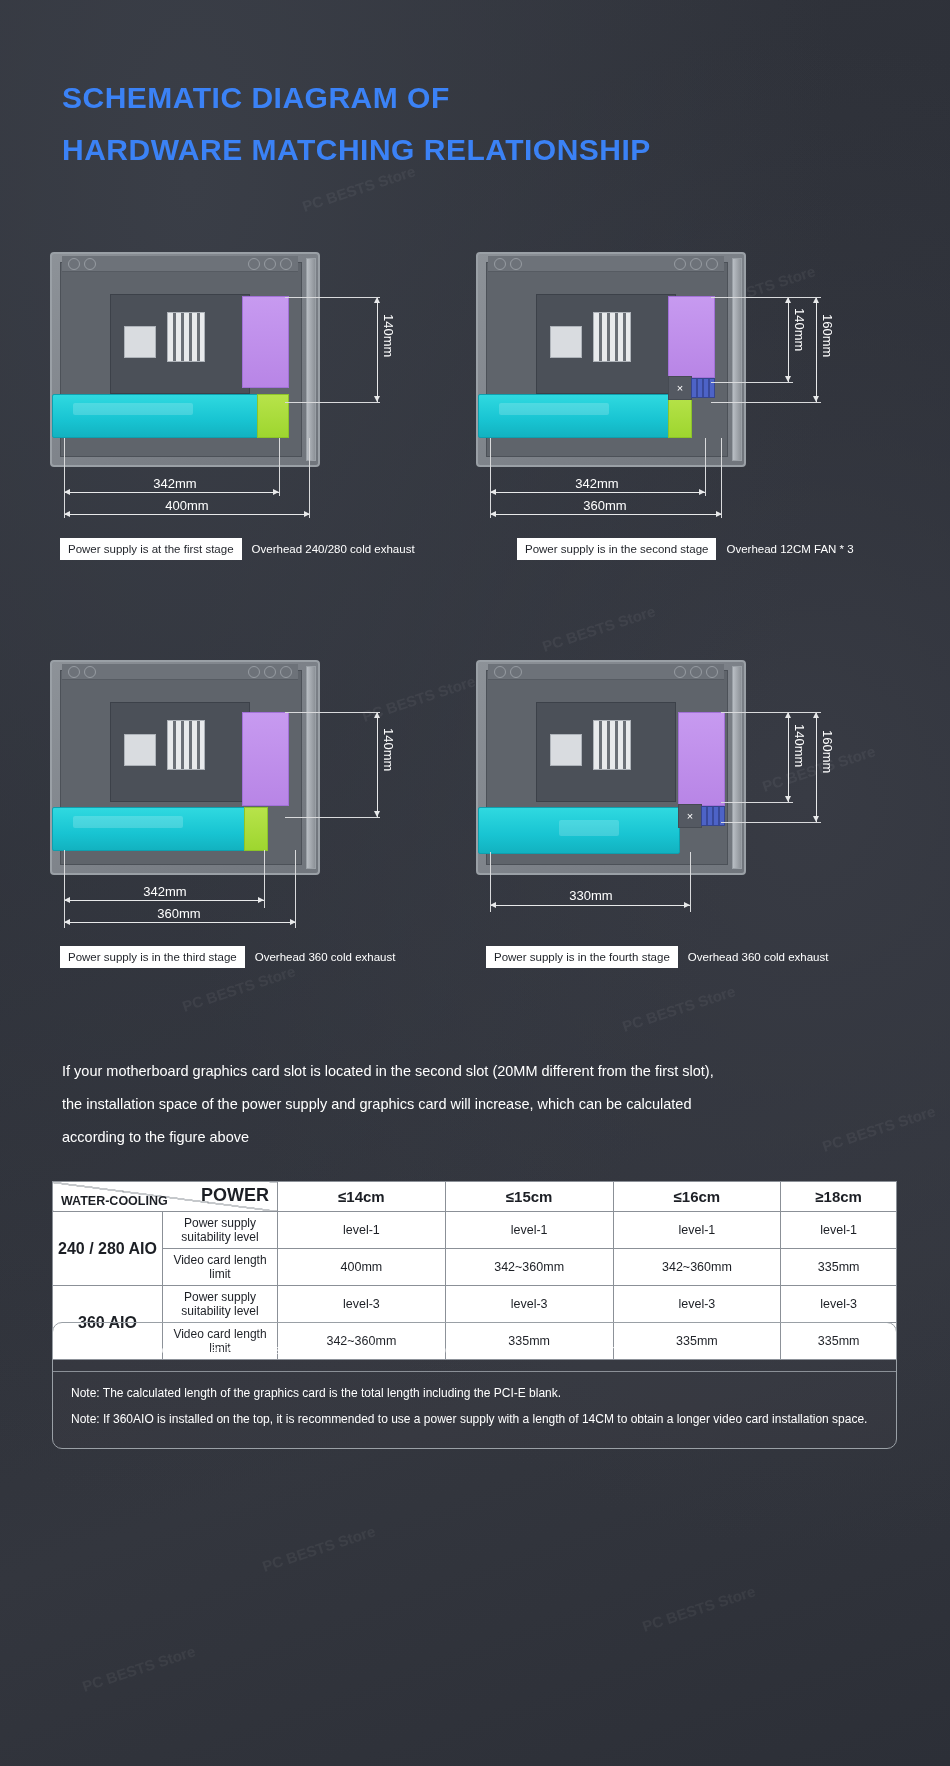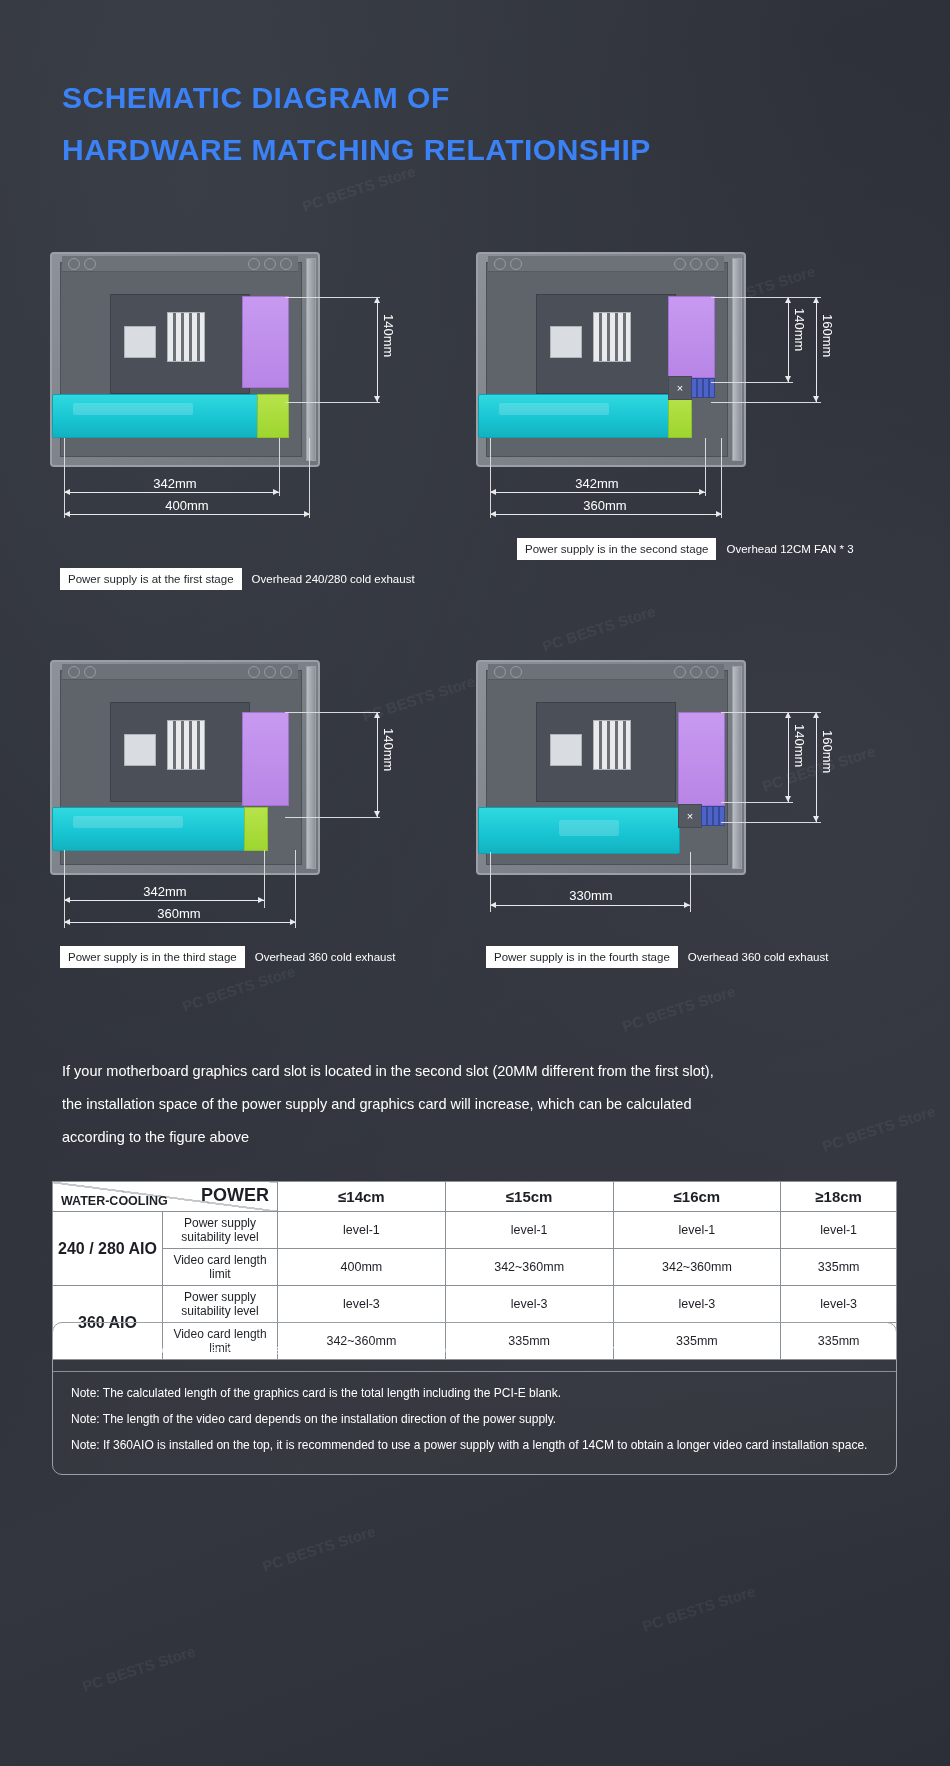--- a/index.html
+++ b/index.html
@@ -338,21 +338,21 @@
   <div class="dim-label-v" style="left:331px; top:62px;">140mm</div>
 
   <div class="dim-h" style="left:14px; top:240px; width:215px;"></div>
   <div class="dim-label-h" style="left:70px; top:224px; width:110px;">342mm</div>
   <div class="dim-h" style="left:14px; top:262px; width:246px;"></div>
   <div class="dim-label-h" style="left:82px; top:246px; width:110px;">400mm</div>
   <div class="tick" style="left:14px; top:186px; width:1px; height:80px;"></div>
   <div class="tick" style="left:229px; top:186px; width:1px; height:58px;"></div>
   <div class="tick" style="left:259px; top:186px; width:1px; height:80px;"></div>
 
-  <div class="caption-row" style="left:10px; top:286px;margin-top:30px;">
+  <div class="caption-row" style="left:10px; top:286px;">
     <div class="caption-chip">Power supply is at the first stage</div>
     <div class="caption-note">Overhead 240/280 cold exhaust</div>
   </div>
 </div>
 
 <div class="panel" style="left:476px; top:252px; width:380px; height:320px;">
   <div class="case" style="left:0; top:0; width:270px; height:215px;">
     <div class="case-inner"></div>
     <div class="top-fans">
       <div class="fan-dot"></div>
@@ -527,15 +527,14 @@
       <td>335mm</td>
     </tr>
   </tbody>
     </table>
 </div>
 
 <div class="notes-box">
   <div>When the length of the video card is less than 330mm, the power supply can be installed in the 4th hanging position.</div>
   <div class="notes-divider"></div>
   <div>Note: The calculated length of the graphics card is the total length including the PCI-E blank.</div>
-  <div>Note: The length of the video card depends on the installation direction of the power supply.</div>
   <div>Note: If 360AIO is installed on the top, it is recommended to use a power supply with a length of 14CM to obtain a longer video card installation space.</div>
 </div>
 
 </body></html>

